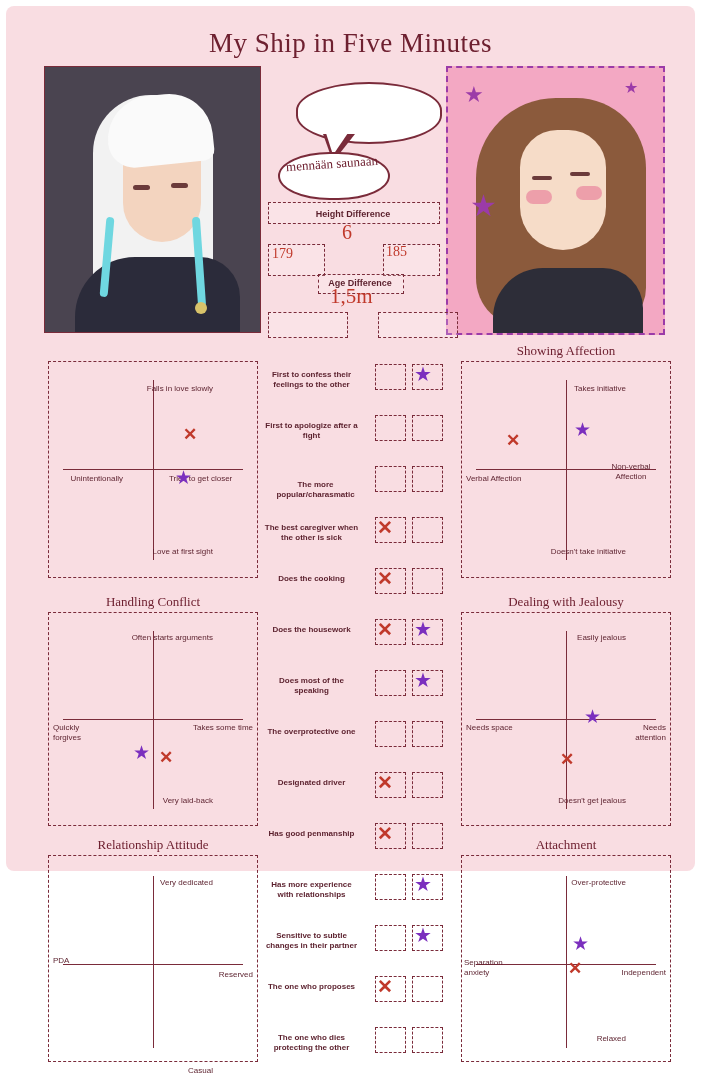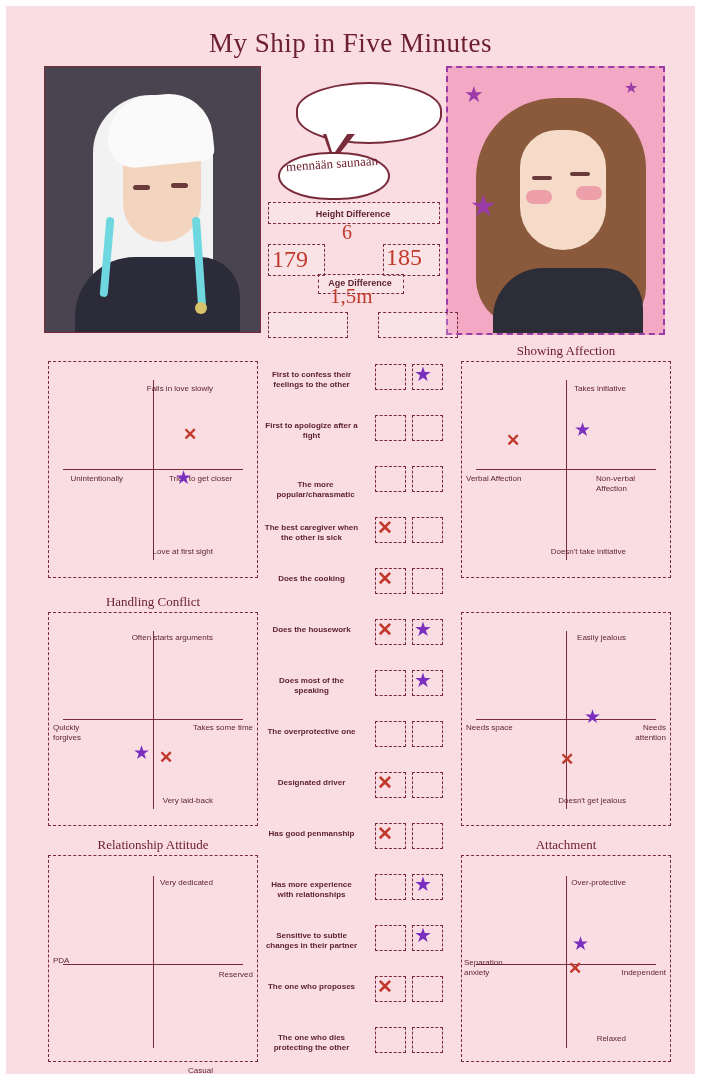--- a/index.html
+++ b/index.html
@@ -3,23 +3,23 @@
 <meta charset="utf-8">
 <style>
   html,body{margin:0;padding:0;}
   body{
     width:701px;height:1080px;
     background:#ffffff;
     font-family:"Liberation Sans", sans-serif;
     overflow:hidden;
   }
   #sheet{
-    position:absolute;left:6px;top:6px;width:689px;height:1068px;
+    position:absolute;left:6px;top:6px;width:689px;height:865px;
     background:#f9dde2;
-    border-radius:0;
+    border-radius:8px;
   }
   .title{
     position:absolute;top:22px;left:0;width:100%;
     text-align:center;
     font-family:"Liberation Serif", serif;
     font-size:27px;
     color:#6e2030;
     letter-spacing:.5px;
   }
   
@@ -68,21 +68,21 @@
   }
   
   .statlabel{
     position:absolute;text-align:center;font-size:9px;color:#5a1f2c;font-weight:bold;
   }
   .statbox{
     position:absolute;border:1px dashed #7a2b3a;background:rgba(255,255,255,.18);
   }
   .handwrite{
     position:absolute;font-family:"Liberation Serif",serif;color:#c0392b;
-    font-size:24px;
+    font-size:14px;
   }
   
   .panel{
     position:absolute;border:1px dashed #7a2b3a;
   }
   .panel-title{
     position:absolute;text-align:center;width:100%;
     font-family:"Liberation Serif",serif;font-size:13px;color:#6e2030;
   }
   .axis-h{position:absolute;height:1px;background:#7a2b3a;}
@@ -163,38 +163,39 @@
     <div class="mark-star" style="left:126px;top:104px;">★</div>
   </div>
 
   <div class="panel" style="left:455px;top:355px;width:208px;height:215px;">
     <div class="panel-title" style="top:-19px;">Showing Affection</div>
     <div class="axis-h" style="left:14px;top:107px;width:180px;"></div>
     <div class="axis-v" style="left:104px;top:18px;height:180px;"></div>
     <div class="axlab" style="left:44px;top:22px;width:120px;">Takes initiative</div>
     <div class="axlab" style="left:44px;top:185px;width:120px;">Doesn't take initiative</div>
     <div class="axlab" style="left:4px;top:112px;width:60px;text-align:left;">Verbal Affection</div>
-    <div class="axlab" style="left:134px;top:112px;width:70px;text-align:left;">Non-verbal Affection</div>
+    <div class="axlab" style="left:134px;top:100px;width:70px;text-align:center;">Non-verbal Affection</div>
     <div class="mark-x" style="left:44px;top:68px;">✕</div>
     <div class="mark-star" style="left:112px;top:56px;">★</div>
   </div>
 
   <div class="panel" style="left:42px;top:606px;width:208px;height:212px;">
     <div class="panel-title" style="top:-19px;">Handling Conflict</div>
     <div class="axis-h" style="left:14px;top:106px;width:180px;"></div>
     <div class="axis-v" style="left:104px;top:18px;height:178px;"></div>
     <div class="axlab" style="left:44px;top:20px;width:120px;">Often starts arguments</div>
     <div class="axlab" style="left:44px;top:183px;width:120px;">Very laid-back</div>
     <div class="axlab" style="left:4px;top:110px;width:56px;text-align:left;">Quickly forgives</div>
     <div class="axlab" style="left:136px;top:110px;width:68px;text-align:right;">Takes some time</div>
     <div class="mark-star" style="left:84px;top:128px;">★</div>
     <div class="mark-x" style="left:110px;top:134px;">✕</div>
   </div>
 
   <div class="panel" style="left:455px;top:606px;width:208px;height:212px;">
+    <div class="panel-title" style="top:-19px;">Dealing with Jealousy</div>
     <div class="axis-h" style="left:14px;top:106px;width:180px;"></div>
     <div class="axis-v" style="left:104px;top:18px;height:178px;"></div>
     <div class="axlab" style="left:44px;top:20px;width:120px;">Easily jealous</div>
     <div class="axlab" style="left:44px;top:183px;width:120px;">Doesn't get jealous</div>
     <div class="axlab" style="left:4px;top:110px;width:52px;text-align:left;">Needs space</div>
     <div class="axlab" style="left:150px;top:110px;width:54px;text-align:right;">Needs attention</div>
     <div class="mark-star" style="left:122px;top:92px;">★</div>
     <div class="mark-x" style="left:98px;top:136px;">✕</div>
   </div>
 

